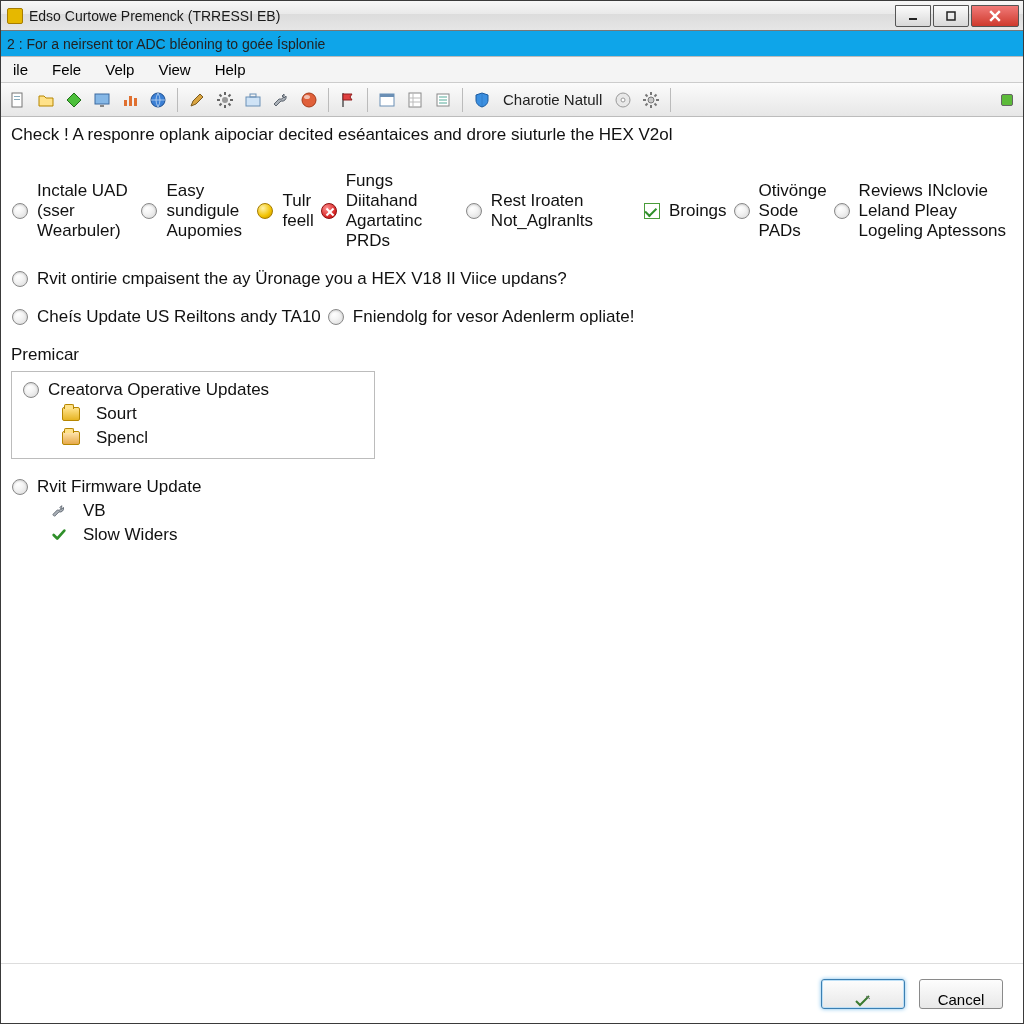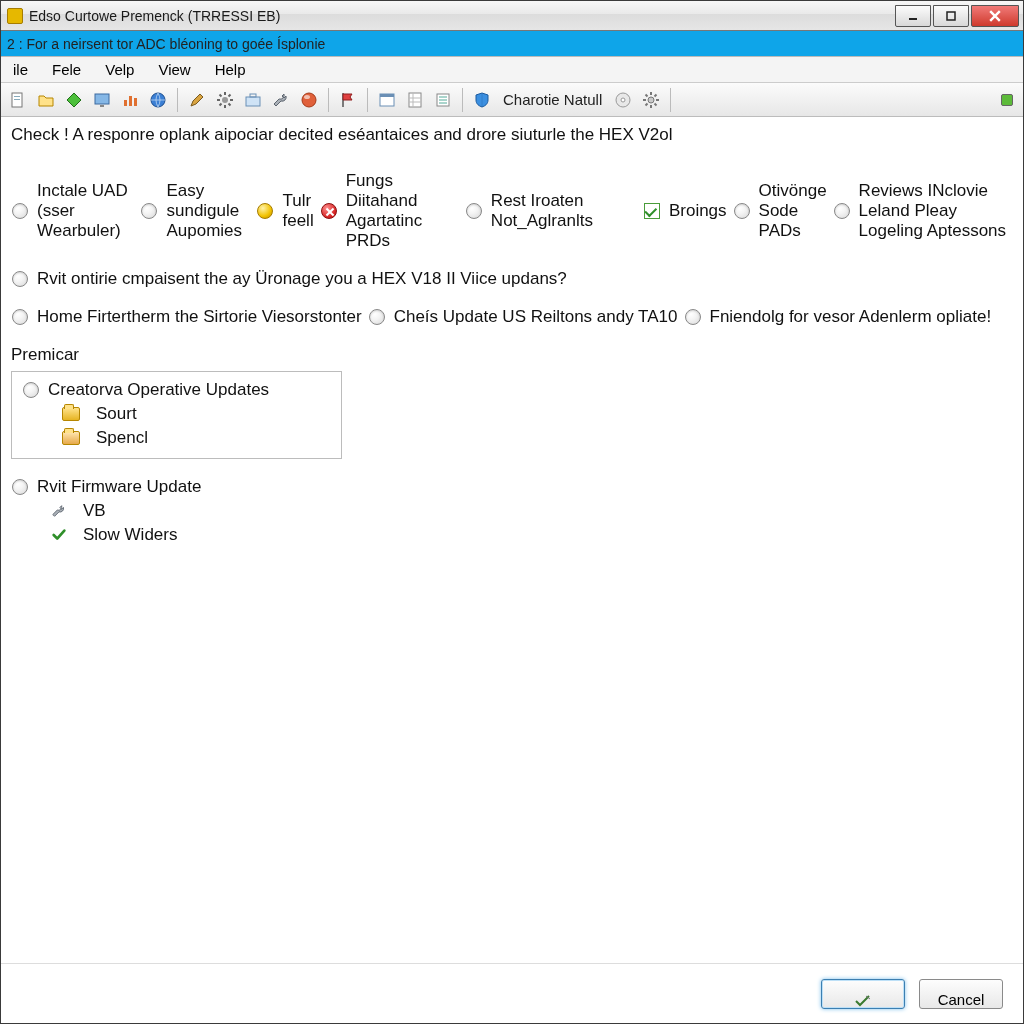--- a/index.html
+++ b/index.html
@@ -42,21 +42,21 @@
   .chk-green { width:16px; height:16px; border:1px solid #4a9c3a; background:#fff; display:flex; align-items:center; justify-content:center; }
   .chk-green::after { content:""; width:9px; height:5px; border-left:2px solid #2f8f2a; border-bottom:2px solid #2f8f2a; transform: rotate(-45deg) translate(0,-1px); }
   .dot-yellow { width:16px; height:16px; border-radius:50%; background: radial-gradient(circle at 35% 30%, #fff2a8, #f2c200 60%, #b88a00 100%); border:1px solid #a67c00;}
   .x-red { width:16px; height:16px; border-radius:50%; background: radial-gradient(circle at 35% 30%, #ff8e8e, #d42020 70%); border:1px solid #8c0e0e; position:relative; }
   .x-red::before, .x-red::after { content:""; position:absolute; left:3px; top:7px; width:10px; height:2px; background:#fff; }
   .x-red::before { transform: rotate(45deg);} .x-red::after{ transform: rotate(-45deg);}
   .bullet { width:16px; height:16px; border-radius:50%; border:1px solid #888; background: radial-gradient(circle at 35% 30%, #fff 0%, #f4f4f4 40%, #d9d9d9 100%); box-shadow: inset 0 1px 2px rgba(0,0,0,.15);}
 
   .spacer { height:18px; }
   .section-label { font-size:17px; margin: 18px 0 6px 0; }
-  .panel { border:1px solid #bcbcbc; padding:8px 10px 10px 10px; width: 331px; }
+  .panel { border:1px solid #bcbcbc; padding:8px 10px 10px 10px; width: 364px; }
   .panel .item { font-size:17px; }
   .sub { margin-left: 40px; display:flex; align-items:center; gap:16px; font-size:17px; margin-top:4px; }
   .sub .folder { width:18px; height:14px; background: linear-gradient(#ffe28a,#e6b422); border:1px solid #b68600; border-radius:2px; position:relative; }
   .sub .folder::before { content:""; position:absolute; top:-4px; left:1px; width:8px; height:4px; background:#ffe28a; border:1px solid #b68600; border-bottom:none; border-radius:2px 2px 0 0; }
   .sub .folder.alt { background: linear-gradient(#ffe6b0,#e6a94a); }
   .sub .wrench { width:16px; height:16px; }
   .sub .check { width:16px; height:16px; }
 
   
   .footer { height:60px; background:#fff; border-top: 1px solid #ddd; display:flex; align-items:center; justify-content:flex-end; padding: 0 20px; gap:14px;}
@@ -289,26 +289,20 @@
         </span>
         <span>Rvit ontirie cmpaisent the ay Üronage you a HEX V18 II Viice updans?</span>
       </div>
 
     <div class="spacer"></div>
     <div class="col">
       <div class="item">
           <span class="mark">
             <span class="bullet"></span>
           </span>
-          <span>Home Firtertherm the Sirtorie Viesorstonter</span>
-        </div>
-      <div class="item">
-          <span class="mark">
-            <span class="bullet"></span>
-          </span>
           <span>Cheís Update US Reiltons andy TA10</span>
         </div>
       <div class="item">
           <span class="mark">
             <span class="bullet"></span>
           </span>
           <span>Fniendolg for vesor Adenlerm opliate!</span>
         </div>
     </div>
 

